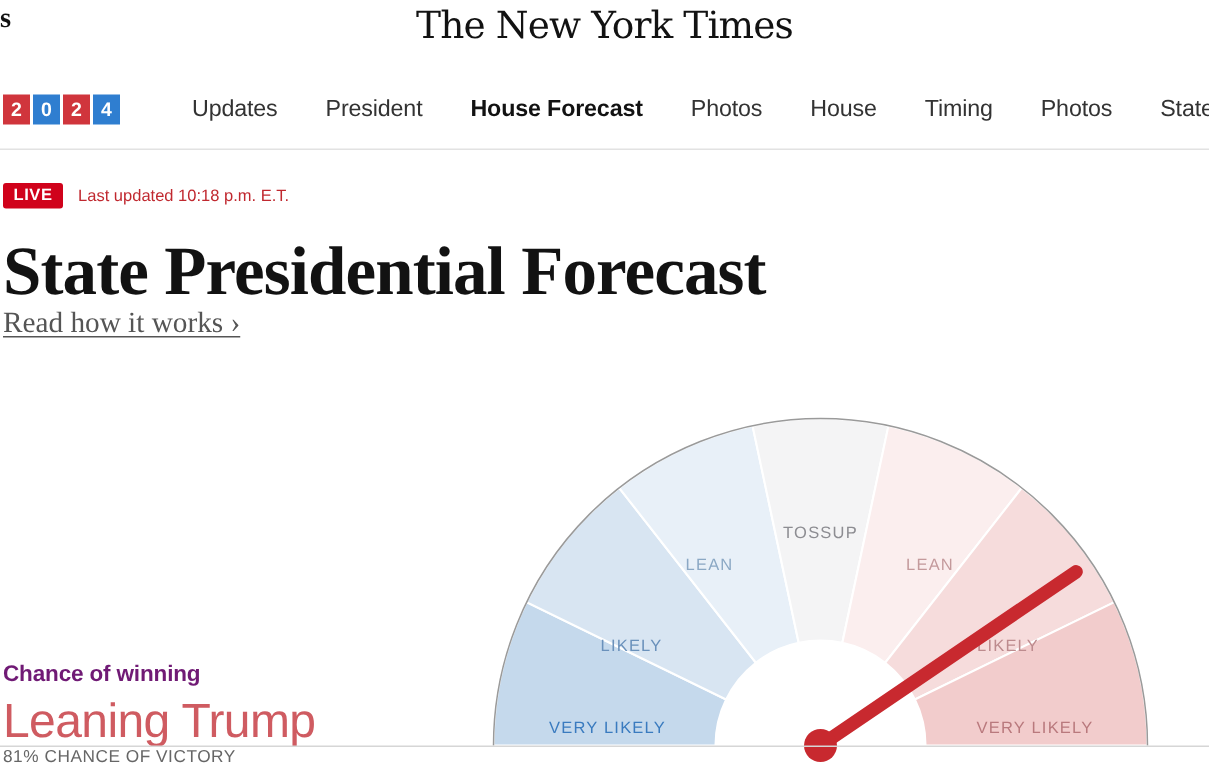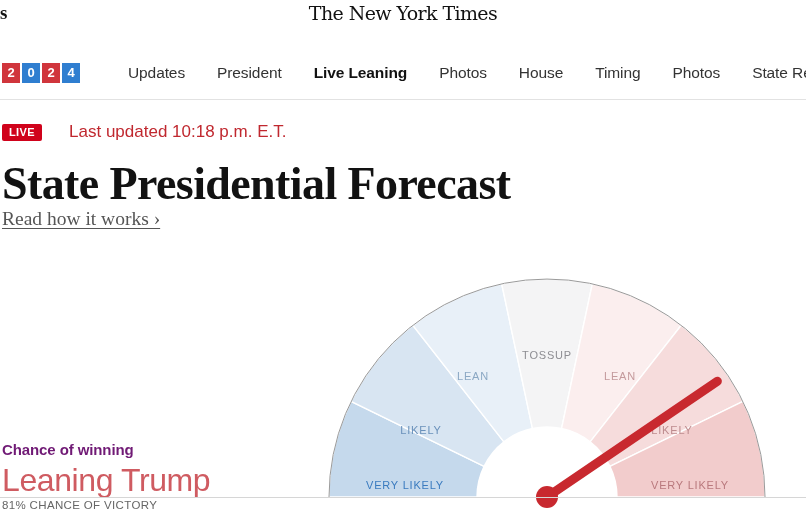--- a/index.html
+++ b/index.html
@@ -38,21 +38,21 @@
     color: #121212;
     letter-spacing: -0.5px;
   }
 
   .nyt-logo {
     position: absolute;
     left: 50%;
     transform: translateX(-50%);
     top: 2px;
     font-family: "DejaVu Serif", serif;
-    font-size: 19px;
+    font-size: 25px;
     font-weight: 400;
     letter-spacing: -0.6px;
     color: #121212;
     white-space: nowrap;
     font-variant: normal;
   }
 
   
   .navbar {
     position: relative;
@@ -124,39 +124,39 @@
 
   
   .content {
     position: relative;
     padding: 0 0 0 2px;
   }
 
   .live-row {
     display: flex;
     align-items: center;
-    gap: 27px;
+    gap: 10px;
     margin-top: 22px;
   }
 
   .live-badge {
     background: #d0021b;
     color: #ffffff;
     font-family: "Liberation Sans", sans-serif;
     font-weight: bold;
     font-size: 11px;
     letter-spacing: 0.4px;
     padding: 3px 7px 3px 7px;
     border-radius: 2px;
     line-height: 1;
   }
 
   .live-time {
     font-family: "Liberation Sans", sans-serif;
-    font-size: 17px;
+    font-size: 11px;
     color: #c0282f;
   }
 
   .headline {
     font-family: "Liberation Serif", serif;
     font-weight: bold;
     font-size: 46px;
     line-height: 1.04;
     letter-spacing: -0.6px;
     color: #121212;
@@ -262,21 +262,21 @@
       <span class="year-digit blue">0</span>
       <span class="year-digit red">2</span>
       <span class="year-digit blue">4</span>
     </div>
 
     <div class="nav-divider"></div>
 
     <div class="nav-links">
       <a class="nav-link">Updates</a>
       <a class="nav-link">President</a>
-      <a class="nav-link active">Live Leaning</a>
+      <a class="nav-link active">House Forecast</a>
       <a class="nav-link">Photos</a>
       <a class="nav-link">House</a>
       <a class="nav-link">Timing</a>
       <a class="nav-link">Photos</a>
       <a class="nav-link with-caret">
         <span>State Results</span>
 
       </a>
     </div>
   </div>

